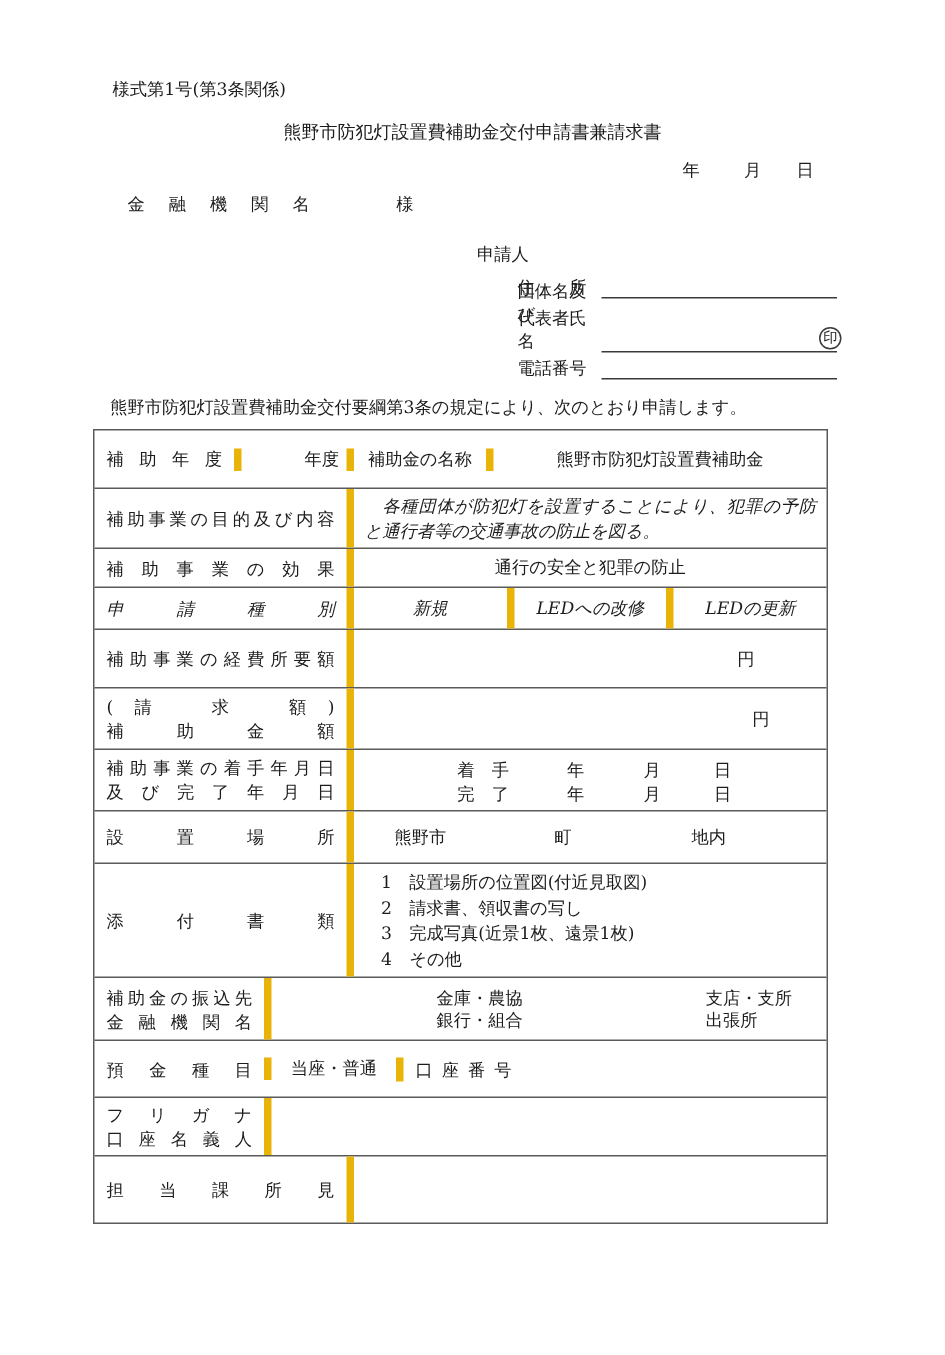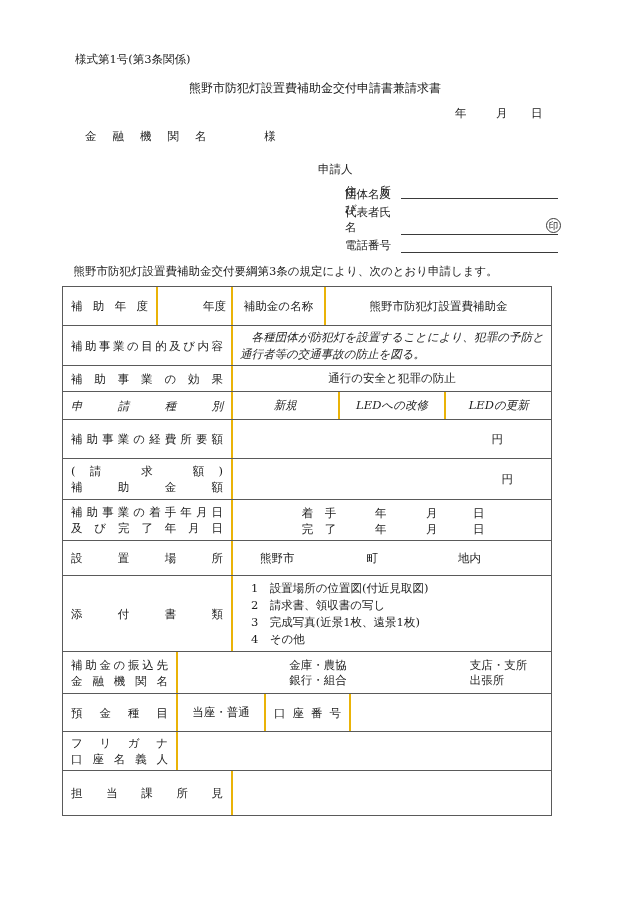--- a/index.html
+++ b/index.html
@@ -27,28 +27,28 @@
     position:absolute; right:-3px; top:-1px; width:15px; height:15px;
     border:1px solid #3a3a3a; border-radius:50%;
     font-size:9.5px; line-height:14px; text-align:center; background:#fff;
   }
   .intro { position:absolute; left:62px; top:264px; }
   
   .ft { position:absolute; left:62px; top:286px; width:490px; border:1px solid #5a5a5a; background:#fff; }
   .row { display:flex; }
   .row + .row { border-top:1px solid #5a5a5a; }
   .cell { display:flex; align-items:center; min-width:0; }
-  .cell + .cell { border-left:2px solid #eab308; }
+  .cell + .cell { border-left:5px solid #eab308; }
   .lab { flex-direction:column; justify-content:center; padding:0 8px; }
   .lab > div { width:100%; text-align:justify; text-align-last:justify; text-justify:inter-character; line-height:16px; }
   .ctr { justify-content:center; }
   .rgt { justify-content:flex-end; }
   .flex1 { flex:1; }
   .w93{width:93px;} .w75{width:75px;} .w168{width:168px;} .w113{width:113px;} .w88{width:88px;} .w85{width:85px;}
-  .h38{height:38px;} .h40{height:40px;} .h26{height:26px;} .h28{height:28px;font-style:italic;} .h39{height:39px;}
+  .h38{height:38px;align-items:center;} .h40{height:40px;} .h26{height:26px;} .h28{height:28px;font-style:italic;} .h39{height:39px;}
   .h41{height:41px;} .h35{height:35px;} .h76{height:76px;} .h42{height:42px;} .h45{height:45px;}
   .para { display:block; padding:3px 7px; line-height:17px; text-align:justify; text-justify:inter-character; }
   .pad-yen1 { padding-right:48px; }
   .pad-yen2 { padding-right:38px; }
   .dates { display:block; padding:5px 0 0 30px; line-height:16px; }
   .dates .dstart { display:inline-block; width:112px;text-align:center; }
   .dates .dy { display:inline-block; width:51px; }
   .dates .dm { display:inline-block; width:47px; }
   .loc { padding-left:27px; }
   .loc .town   { margin-left:72px; }

